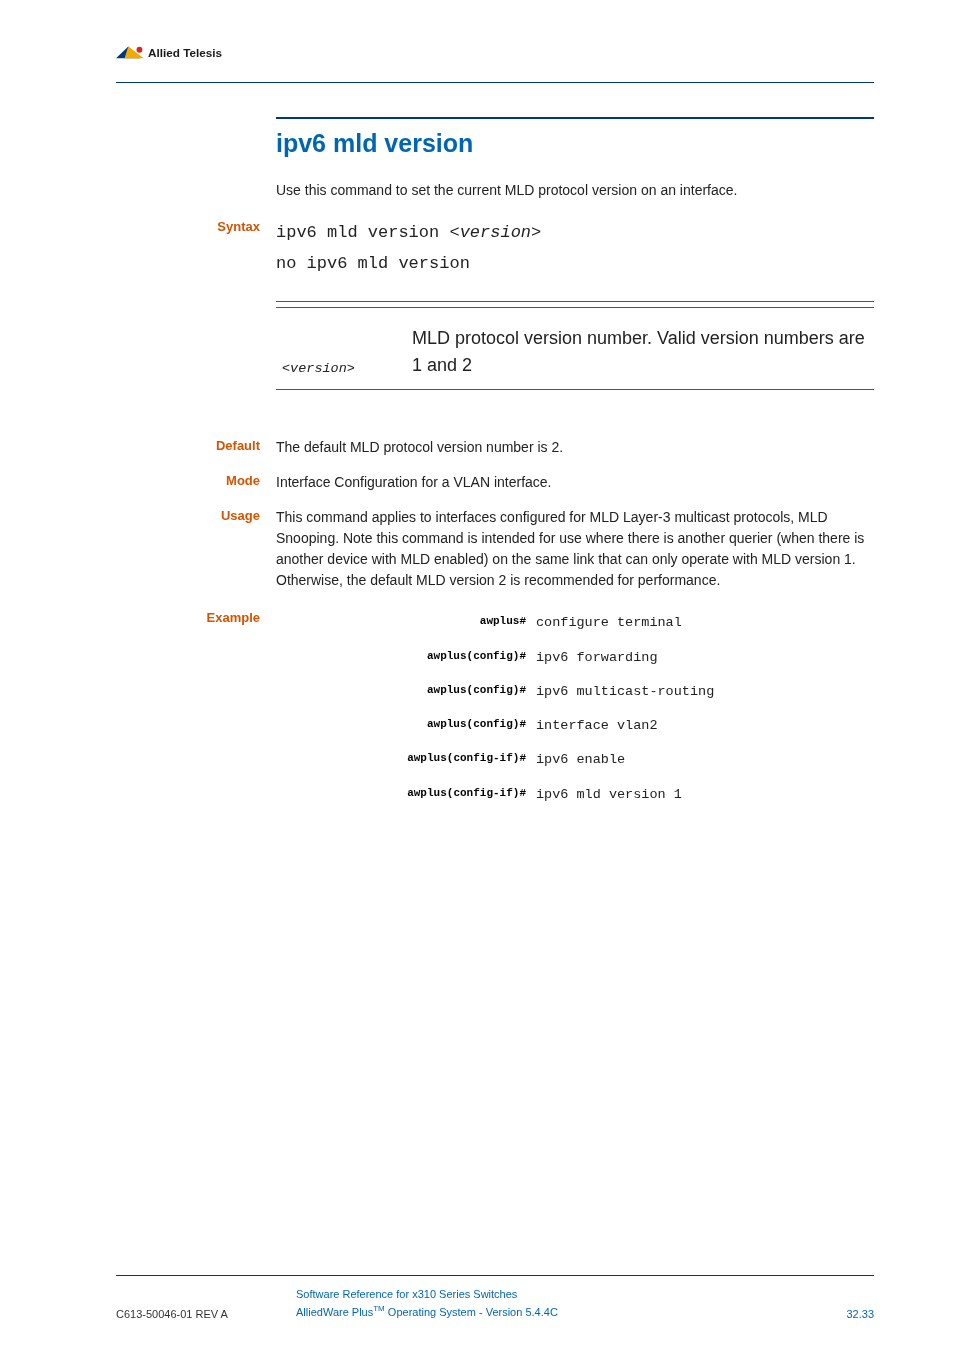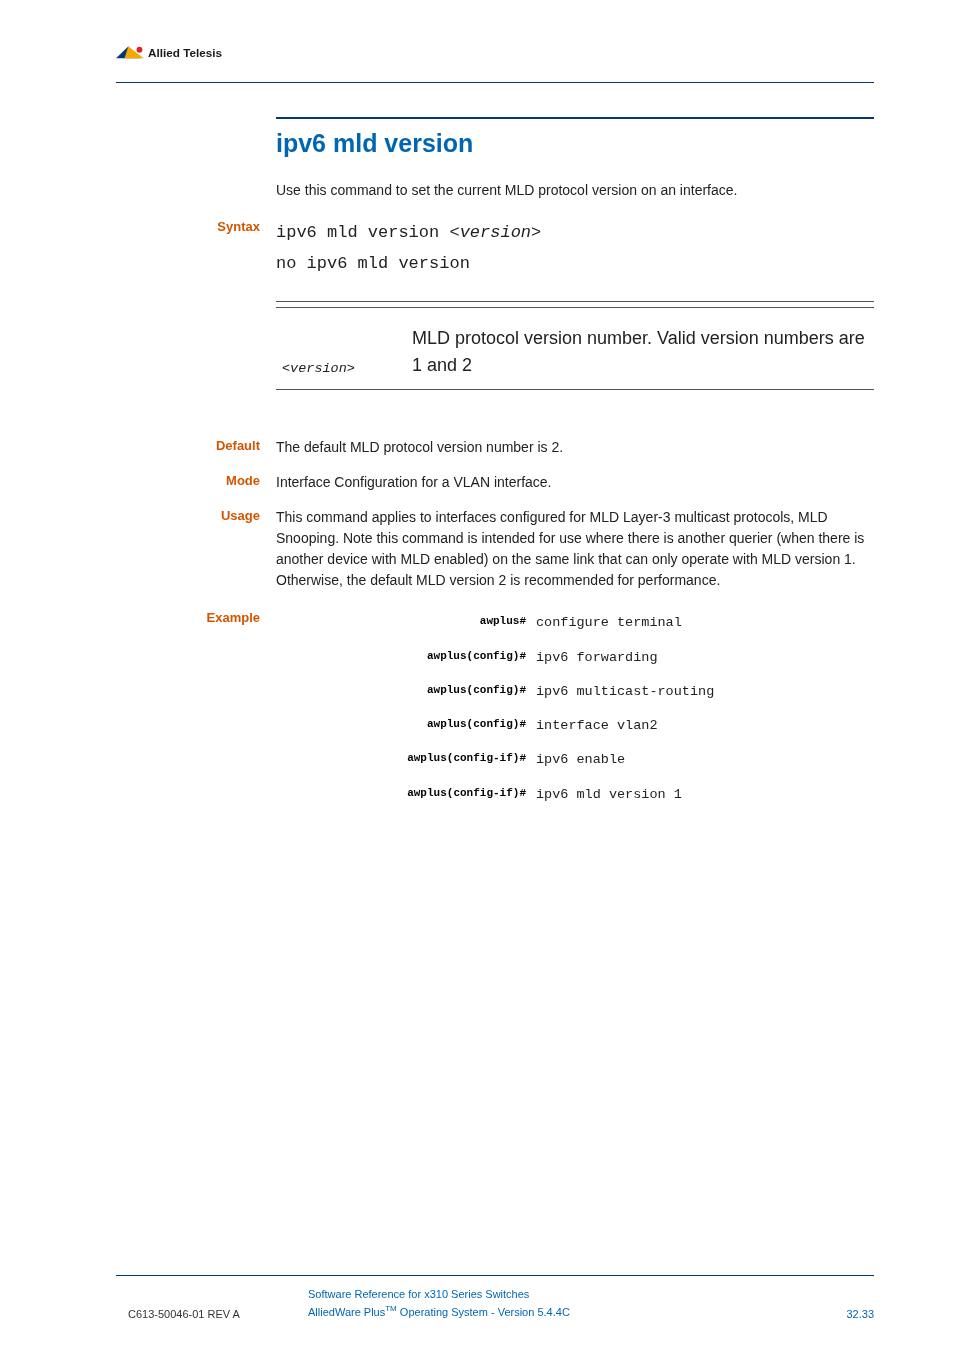--- a/index.html
+++ b/index.html
@@ -140,21 +140,20 @@
   }
   .footer-row {
     display: flex;
     justify-content: space-between;
     align-items: flex-end;
     font-size: 11px;
   }
   .footer-left {
     color: #333;
     width: 180px;
-    margin-left: 12px;
   }
   .footer-center {
     color: #0066b3;
     line-height: 1.5;
     flex: 1;
   }
   .footer-right {
     color: #0066b3;
     width: 180px;
     text-align: right;

